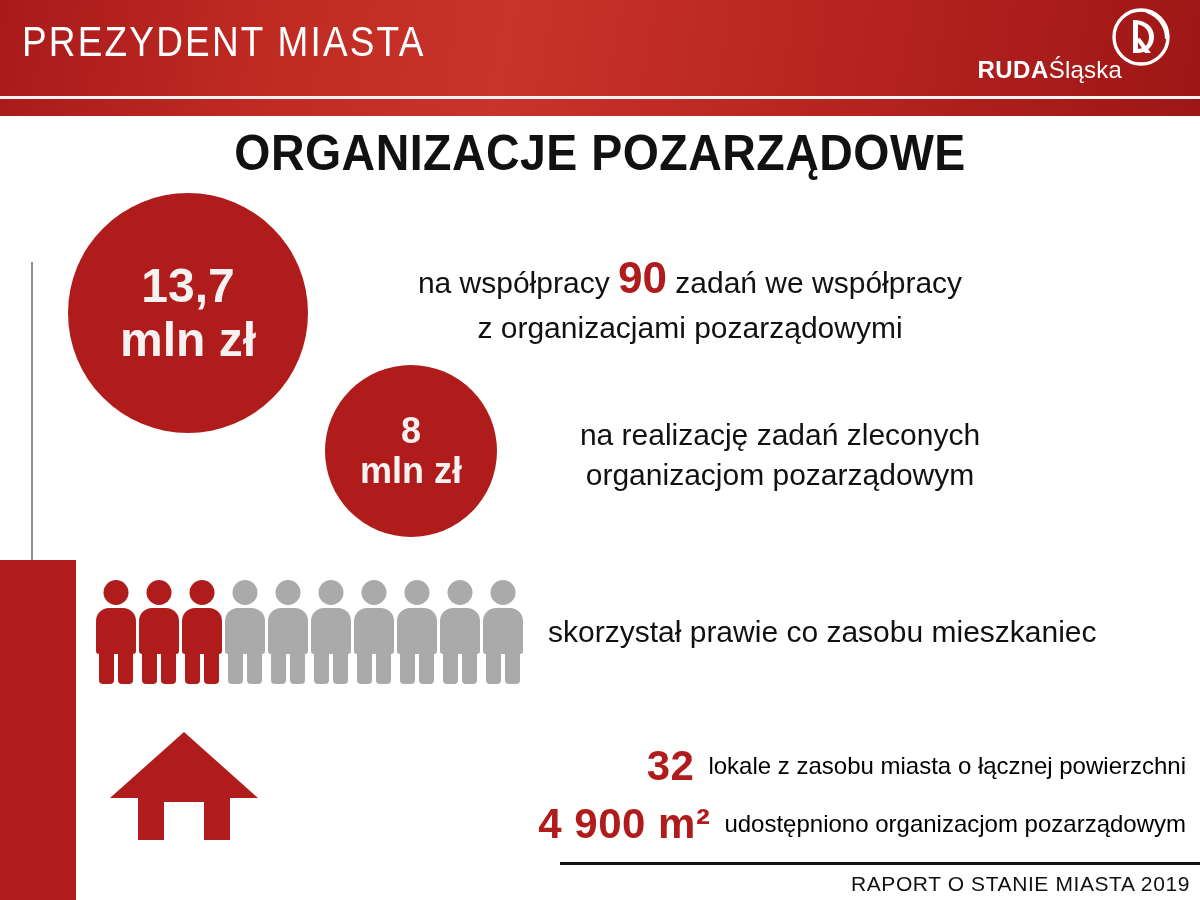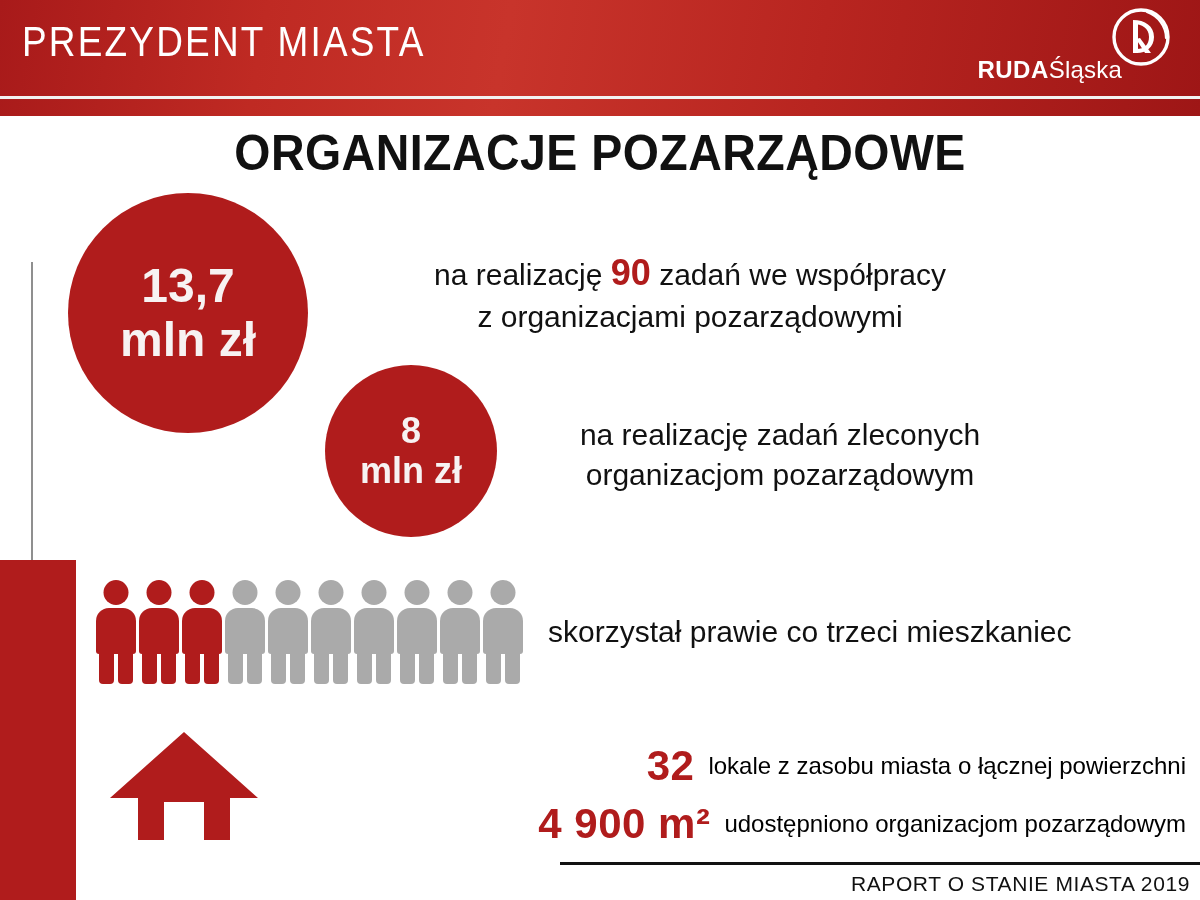--- a/index.html
+++ b/index.html
@@ -151,21 +151,21 @@
   
   .stmt {
     position: absolute;
     color: #111111;
     font-size: 30px;
     line-height: 1.34;
   }
   .stmt .hl {
     color: #b01c1c;
     font-weight: 700;
-    font-size: 36px;
+    font-size: 44px;
   }
   .stmt-1 {
     left: 360px;
     top: 249px;
     width: 660px;
     text-align: center;
   }
   .stmt-2 {
     left: 520px;
     top: 415px;
@@ -309,21 +309,21 @@
   <div class="main-title">ORGANIZACJE POZARZĄDOWE</div>
 
   <div class="v-rule"></div>
   <div class="red-block"></div>
 
   <div class="circle circle-big">
     <span class="ln1">13,7</span>
     <span class="ln2">mln zł</span>
   </div>
   <div class="stmt stmt-1">
-    <span>na realizację</span>
+    <span>na współpracy</span>
     <span class="hl">90</span>
     <span>zadań we współpracy</span><br>
     <span>z organizacjami pozarządowymi</span>
   </div>
 
   <div class="circle circle-small">
     <span class="ln1">8</span>
     <span class="ln2">mln zł</span>
   </div>
   <div class="stmt stmt-2">
@@ -386,21 +386,21 @@
         <span class="leg-l"></span>
         <span class="leg-r"></span>
       </div>
     <div class="person gray">
         <span class="head"></span>
         <span class="body"></span>
         <span class="leg-l"></span>
         <span class="leg-r"></span>
       </div>
   </div>
-  <div class="stmt stmt-3">skorzystał prawie co trzeci mieszkaniec</div>
+  <div class="stmt stmt-3">skorzystał prawie co zasobu mieszkaniec</div>
 
   <svg class="house" viewBox="0 0 152 112">
     <path d="M76 2 L150 68 L122 68 L122 110 L96 110 L96 72 L56 72 L56 110 L30 110 L30 68 L2 68 Z" fill="#b01c1c"></path>
   </svg>
 
   <div class="bottom-block">
     <div class="bottom-line">
       <span class="bnum">32</span>
       <span class="btxt">lokale z zasobu miasta o łącznej powierzchni</span>
     </div>

